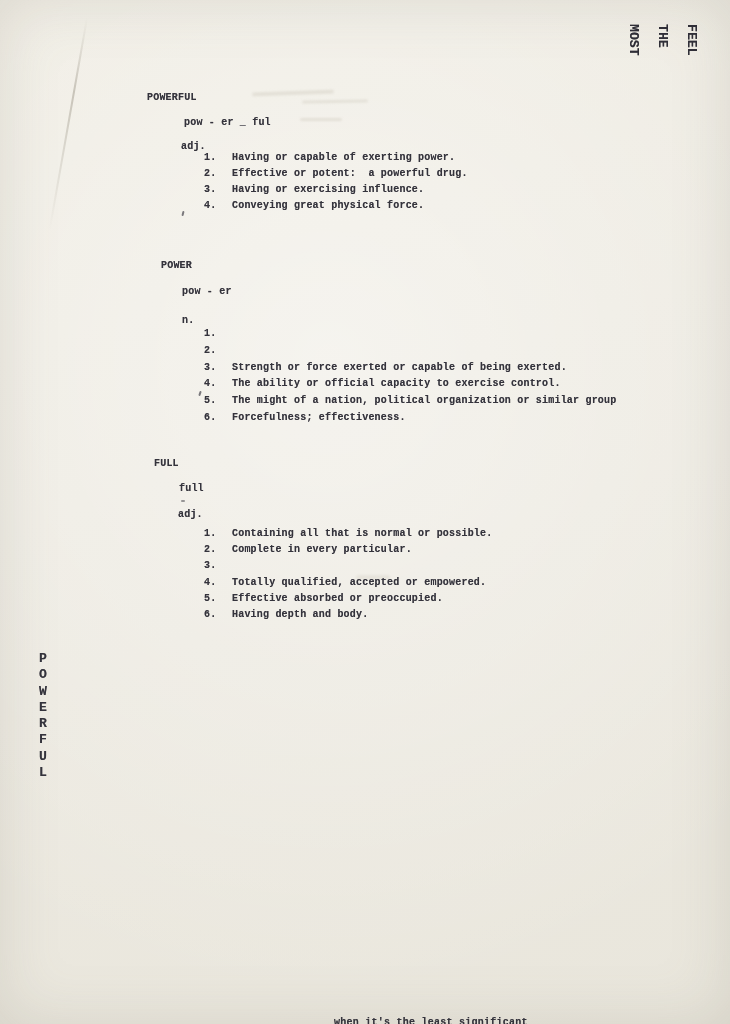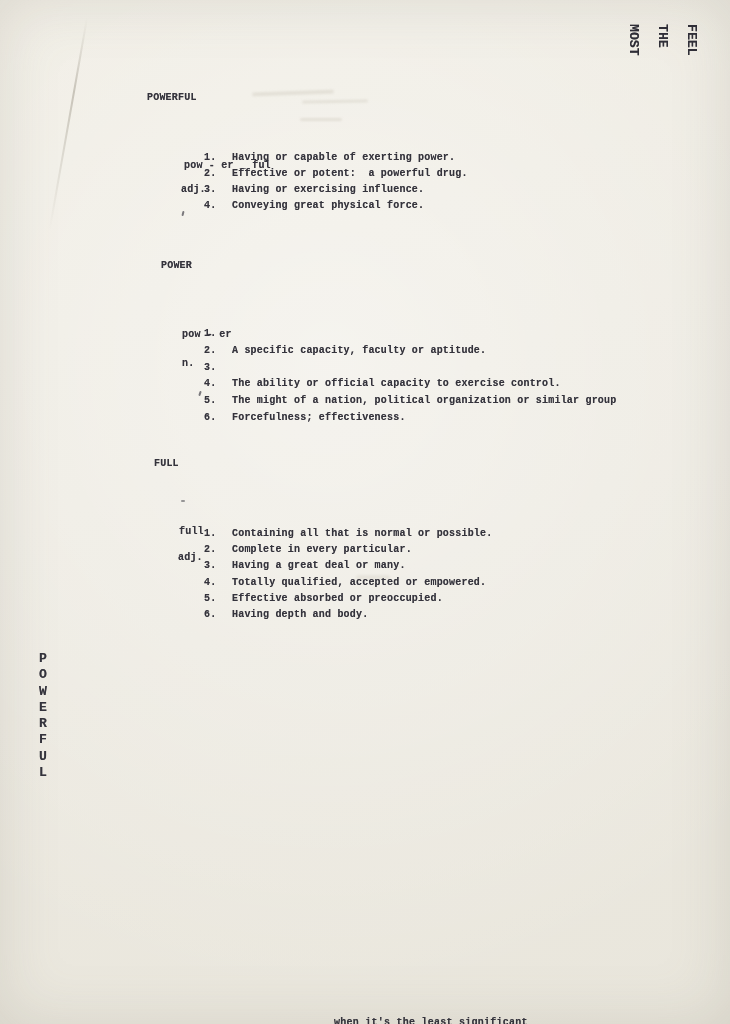--- a/index.html
+++ b/index.html
@@ -21,21 +21,21 @@
     position:absolute;
     font-size:10px;
     font-weight:700;
     letter-spacing:.2px;
     color:#34333c;
     text-shadow:0 0 .6px rgba(52,51,60,.55);
     white-space:pre;
   }
   .entry{position:absolute;width:600px;}
   .headword{position:absolute;left:0;top:0;line-height:16px;}
-  .pron,.pos{position:absolute;line-height:16px;margin-top:43px;}
+  .pron,.pos{position:absolute;line-height:16px;}
   .defs{position:absolute;}
   .def-row{display:flex;height:var(--lh,16px);align-items:flex-start;}
   .def-num{width:28px;flex:0 0 28px;}
   .def-txt{white-space:pre;}
   .def-num,.def-txt{line-height:var(--lh,16px);}
   
   .rot-box{position:absolute;left:612px;top:24px;width:94px;height:94px;}
   .rot-inner{
     position:absolute;inset:0;
     transform:rotate(90deg);
@@ -125,24 +125,24 @@
   <section class="entry" style="left:161px;top:258px;">
     <div class="ink headword">POWER</div>
     <div class="ink pron" style="left:21px;top:26px;">pow - er</div>
     <div class="ink pos" style="left:21px;top:55px;">n.</div>
     <div class="defs" style="left:43px;top:68px;--lh:16.8px;">
       <div class="def-row">
         <span class="ink def-num" style="position:static">1.</span>
       </div>
       <div class="def-row">
         <span class="ink def-num" style="position:static">2.</span>
-        <span class="ink def-txt" style="position:static">A specific capacity, faculty or aptitude.</span>
       </div>
       <div class="def-row">
         <span class="ink def-num" style="position:static">3.</span>
+        <span class="ink def-txt" style="position:static">Strength or force exerted or capable of being exerted.</span>
       </div>
       <div class="def-row">
         <span class="ink def-num" style="position:static">4.</span>
         <span class="ink def-txt" style="position:static">The ability or official capacity to exercise control.</span>
       </div>
       <div class="def-row">
         <span class="ink def-num" style="position:static">5.</span>
         <span class="ink def-txt" style="position:static">The might of a nation, political organization or similar group</span>
       </div>
       <div class="def-row">
@@ -160,21 +160,20 @@
       <div class="def-row">
         <span class="ink def-num" style="position:static">1.</span>
         <span class="ink def-txt" style="position:static">Containing all that is normal or possible.</span>
       </div>
       <div class="def-row">
         <span class="ink def-num" style="position:static">2.</span>
         <span class="ink def-txt" style="position:static">Complete in every particular.</span>
       </div>
       <div class="def-row">
         <span class="ink def-num" style="position:static">3.</span>
-        <span class="ink def-txt" style="position:static">Having a great deal or many.</span>
       </div>
       <div class="def-row">
         <span class="ink def-num" style="position:static">4.</span>
         <span class="ink def-txt" style="position:static">Totally qualified, accepted or empowered.</span>
       </div>
       <div class="def-row">
         <span class="ink def-num" style="position:static">5.</span>
         <span class="ink def-txt" style="position:static">Effective absorbed or preoccupied.</span>
       </div>
       <div class="def-row">

